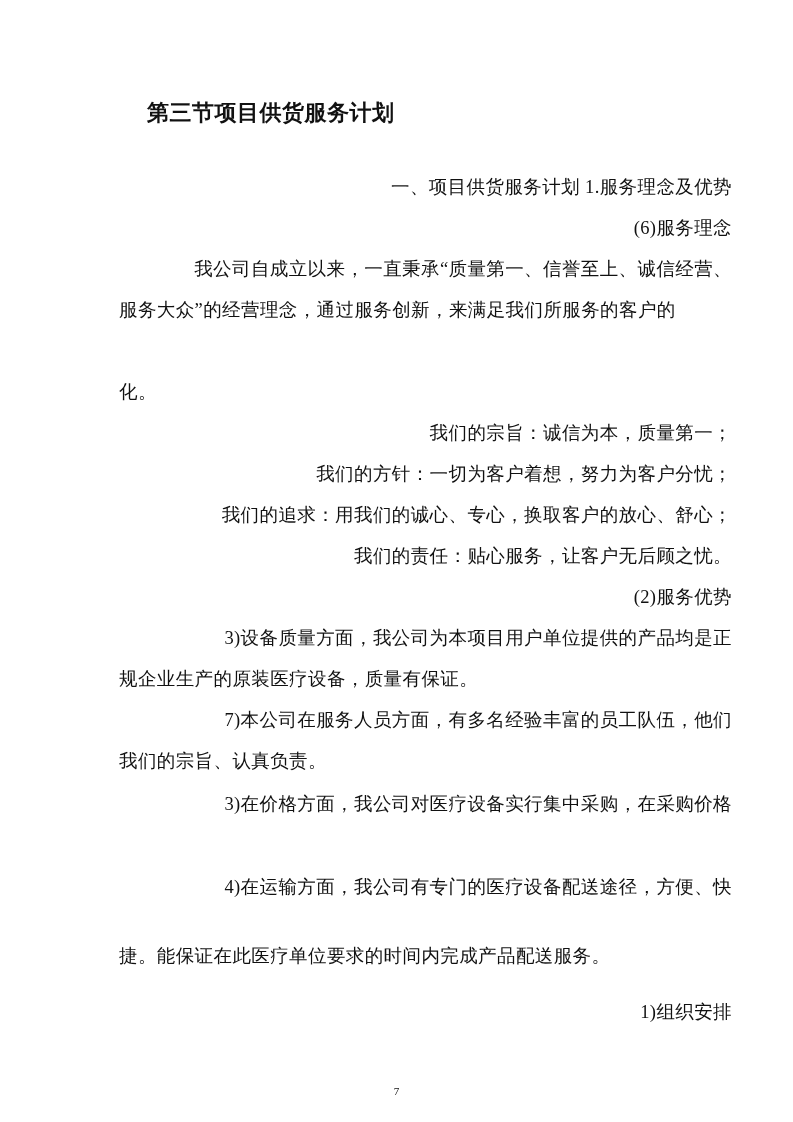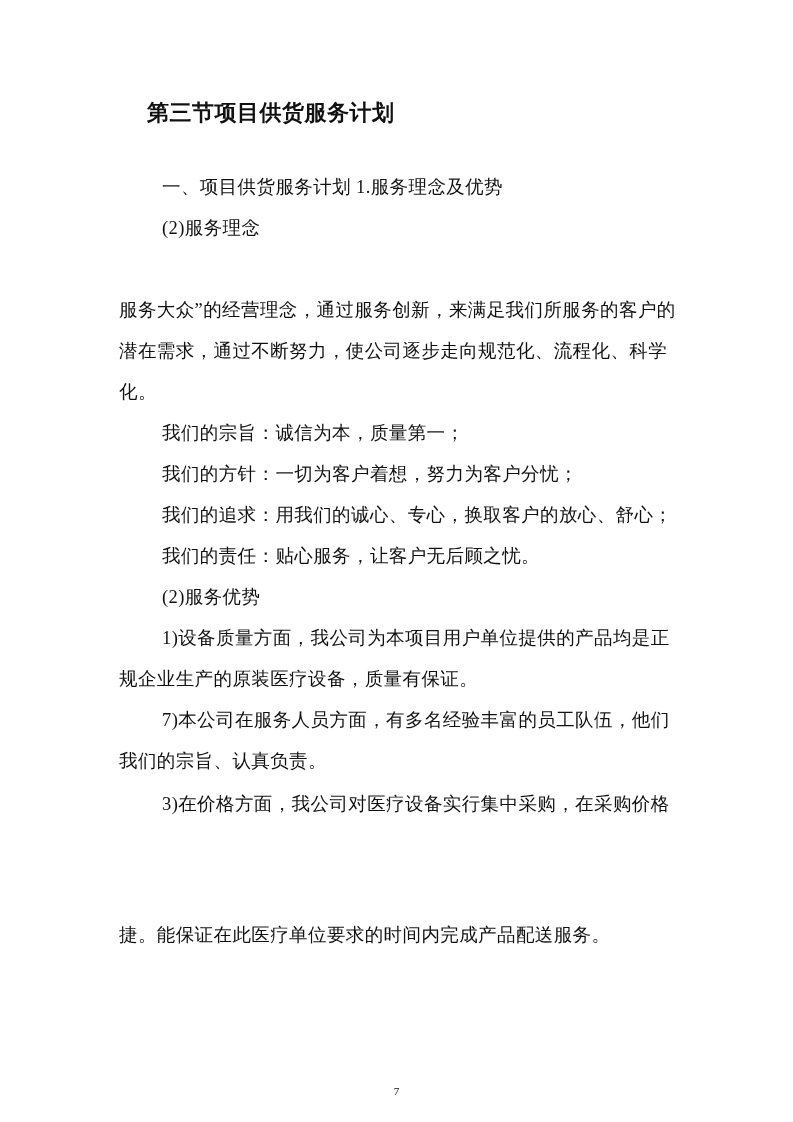--- a/index.html
+++ b/index.html
@@ -3,41 +3,43 @@
 <meta charset="utf-8">
 <style>
   html, body { margin: 0; padding: 0; background: #ffffff; }
   body { width: 793px; height: 1122px; position: relative; overflow: hidden;
          font-family: "Liberation Serif", "DejaVu Serif", serif; color: #111; }
   .page { position: absolute; left: 0; top: 0; width: 643px; height: 1122px; border-radius: 17px; }
   .title { position: absolute; left: 147px; top: 98px; font-size: 22px; font-weight: bold;
            letter-spacing: 0.5px; white-space: nowrap; }
   .line { position: absolute; left: 119px; width: 560px; font-size: 18.5px; white-space: nowrap;
           letter-spacing: 0.4px; }
-  .indent { left: 162px; }
+  .indent { left: 172px; text-align: right; }
   .page-num { position: absolute; left: 0; width: 793px; text-align: center; top: 1085px;
               font-size: 11px; }
 </style>
 </head>
 <body>
 
 <div class="page">
   <div class="title">第三节项目供货服务计划</div>
 
   <div class="line indent" style="top:174px">一、项目供货服务计划 1.服务理念及优势</div>
-  <div class="line indent" style="top:215px">(2)服务理念</div>
+  <div class="line indent" style="top:215px">(6)服务理念</div>
+  <div class="line indent" style="top:256px">我公司自成立以来，一直秉承“质量第一、信誉至上、诚信经营、</div>
   <div class="line" style="top:297px">服务大众”的经营理念，通过服务创新，来满足我们所服务的客户的</div>
-  <div class="line" style="top:338px">潜在需求，通过不断努力，使公司逐步走向规范化、流程化、科学</div>
   <div class="line" style="top:379px">化。</div>
   <div class="line indent" style="top:420px">我们的宗旨：诚信为本，质量第一；</div>
   <div class="line indent" style="top:461px">我们的方针：一切为客户着想，努力为客户分忧；</div>
   <div class="line indent" style="top:543px">我们的责任：贴心服务，让客户无后顾之忧。</div>
   <div class="line indent" style="top:502px">我们的追求：用我们的诚心、专心，换取客户的放心、舒心；</div>
   <div class="line indent" style="top:584px">(2)服务优势</div>
-  <div class="line indent" style="top:625px">1)设备质量方面，我公司为本项目用户单位提供的产品均是正</div>
+  <div class="line indent" style="top:625px">3)设备质量方面，我公司为本项目用户单位提供的产品均是正</div>
   <div class="line" style="top:666px">规企业生产的原装医疗设备，质量有保证。</div>
   <div class="line indent" style="top:707px">7)本公司在服务人员方面，有多名经验丰富的员工队伍，他们</div>
   <div class="line" style="top:748px">我们的宗旨、认真负责。</div>
   <div class="line indent" style="top:791px">3)在价格方面，我公司对医疗设备实行集中采购，在采购价格</div>
-  <div class="line" style="top:922px">捷。能保证在此医疗单位要求的时间内完成产品配送服务。</div>
+  <div class="line indent" style="top:874px">4)在运输方面，我公司有专门的医疗设备配送途径，方便、快</div>
+  <div class="line" style="top:943px">捷。能保证在此医疗单位要求的时间内完成产品配送服务。</div>
+  <div class="line indent" style="top:999px">1)组织安排</div>
 
   <div class="page-num">7</div>
 </div>
 
 </body></html>

